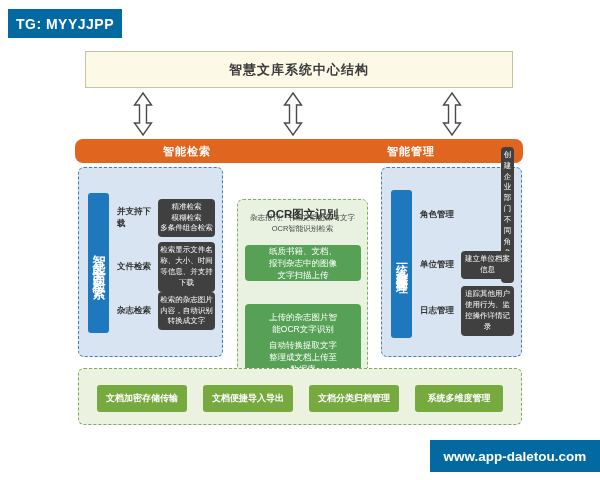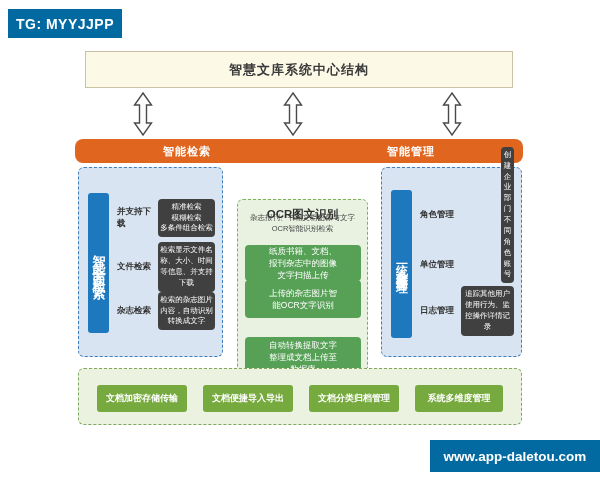--- a/index.html
+++ b/index.html
@@ -56,21 +56,21 @@
   .row-r1 { top:26px;  height:42px;gap:45px; }
   .row-r2 { top:80px;  height:34px; }
   .row-r3 { top:120px; height:46px; }
 
   .ocr-title { position:absolute; top:7px; left:0; right:0; text-align:center;
                font-size:11.5px; font-weight:bold; color:#2f2f2f; }
   .ocr-sub { position:absolute; top:12px; left:8px; right:8px; text-align:center;
              font-size:7.5px; color:#444444; line-height:1.5; }
   .ocr-box { position:absolute; left:7px; right:6px; }
   .ocr-b1 { top:45px;  height:36px; }
-  .ocr-b2 { top:80px;  height:38px; }
+  .ocr-b2 { top:104px;  height:38px; }
   .ocr-b3 { top:137px; height:40px; }
 
   
   .footer { position:absolute; left:78px; top:368px; width:444px; height:57px;
             background:#ebf3e0; border:1.5px dashed #7fa75f; border-radius:6px;
             display:flex; align-items:flex-start; justify-content:space-around;
             padding:16px 10px 0 10px; }
   .footer .btn { background:#76a93e; color:#ffffff; font-size:9px; font-weight:bold;
                  border-radius:3px; padding:7px 9px; min-width:88px; text-align:center; }
 </style>
@@ -129,20 +129,21 @@
 
   <div class="col col-blue col-right">
     <div class="pillar pillar-right">统一多维度管理</div>
 
     <div class="row row-r1">
       <span class="lbl">角色管理</span>
       <div class="bluebox">创建企业部门不同角色账号</div>
     </div>
     <div class="row row-r2">
       <span class="lbl">单位管理</span>
+      <div class="bluebox">建立单位档案信息</div>
     </div>
     <div class="row row-r3">
       <span class="lbl">日志管理</span>
       <div class="bluebox">追踪其他用户使用行为、监控操作详情记录</div>
     </div>
   </div>
 
   <div class="footer">
     <div class="btn">文档加密存储传输</div>
     <div class="btn">文档便捷导入导出</div>

